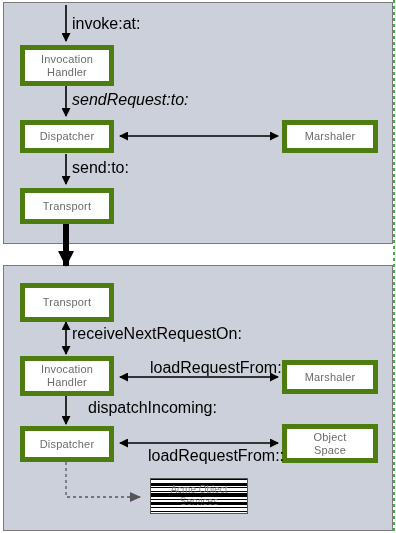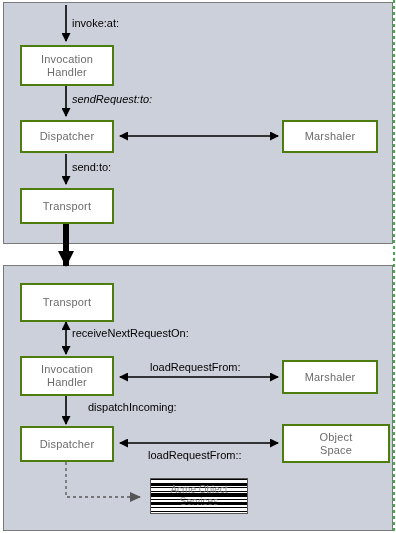--- a/index.html
+++ b/index.html
@@ -26,38 +26,38 @@
     background: #ccd0da;
     border: 1px solid #7a7a7a;
     box-sizing: border-box;
   }
   #panel-outgoing { left: 3px; top: 2px; width: 390px; height: 242px; }
   #panel-incoming { left: 3px; top: 265px; width: 390px; height: 266px; }
 
   .node {
     position: absolute;
     background: #ffffff;
-    border: 2px solid #4d7c0f;
+    border: 5px solid #4d7c0f;
     box-sizing: border-box;
     color: #6b6b6b;
     font-size: 11px;
     line-height: 13px;
     display: flex;
     align-items: center;
     justify-content: center;
     text-align: center;
     letter-spacing: 0.2px;
     z-index: 3;
   }
   .node span { display: block; }
 
   .edge-label {
     position: absolute;
     color: #000000;
-    font-size: 11px;
+    font-size: 16px;
     line-height: 13px;
     white-space: nowrap;
     z-index: 4;
   }
 
   
   #node-acme {
     position: absolute;
     left: 150px; top: 478px;
     width: 98px; height: 36px;
@@ -228,21 +228,21 @@
   </div>
 
   <div class="node" id="node-dispatcher-in" style="left:20px; top:426px; width:94px; height:36px;">
     <span>Dispatcher</span>
   </div>
 
   <div class="node" id="node-marshaler-in" style="left:282px; top:360px; width:96px; height:34px;">
     <span>Marshaler</span>
   </div>
 
-  <div class="node" id="node-object-space-in" style="left:282px; top:424px; width:108px; height:39px; flex-direction:column;">
+  <div class="node" id="node-object-space-in" style="left:282px; top:424px; width:96px; height:39px; flex-direction:column;">
     <span>Object</span>
     <span>Space</span>
   </div>
 
   <div id="node-acme">
     <div class="acme-text">
       <span>Acme Object</span>
       <span>Services</span>
     </div>
     <div class="acme-stripes"></div>

